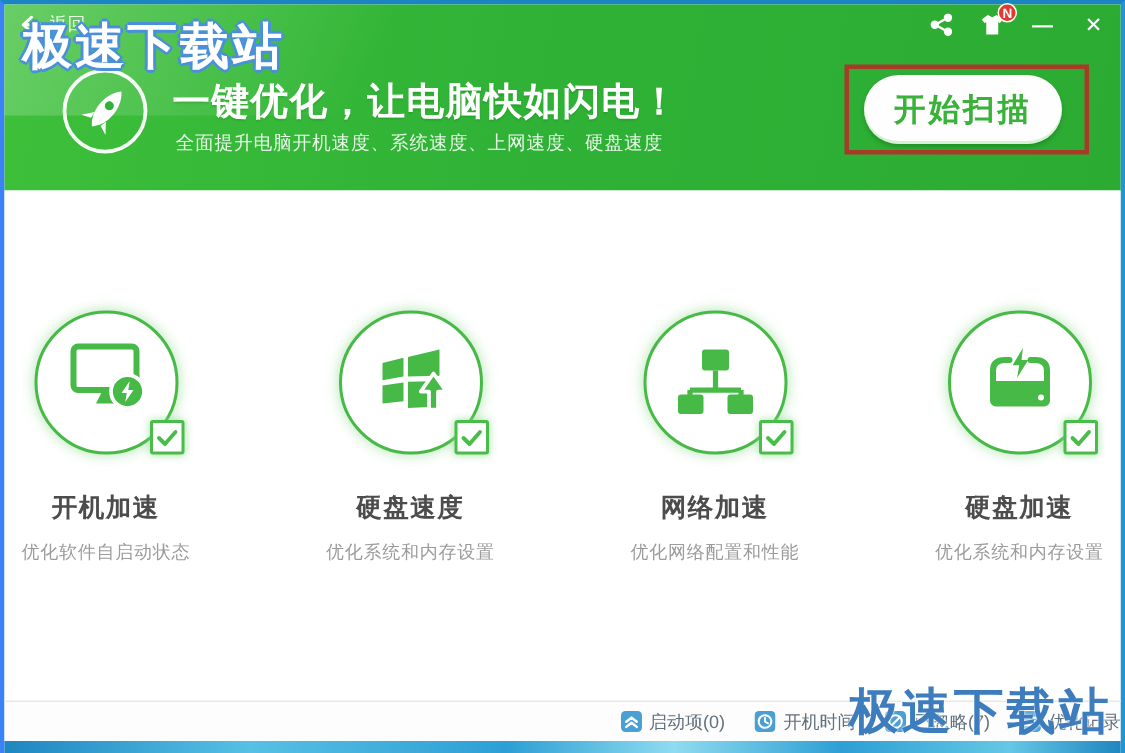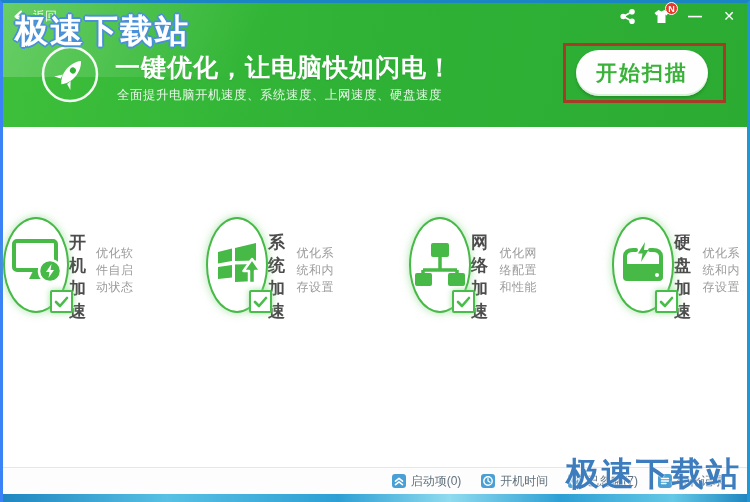--- a/index.html
+++ b/index.html
@@ -52,41 +52,41 @@
     background:#fdfefd; border:none; border-radius:23px;
     color:#3ab23a; font-size:21px; font-weight:bold; letter-spacing:2px;
     font-family:"Liberation Sans","DejaVu Sans",sans-serif;
     box-shadow:0 2px 3px rgba(0,60,0,.25), inset 0 -2px 0 rgba(190,230,190,.6);
     cursor:pointer; z-index:4;
   }
 
   
   .main{ position:relative; width:744px; height:341px; background:#fff; }
   .features{ position:absolute; top:80px; left:0; width:100%; display:flex; justify-content:center; gap:68px; }
-  .feature{ width:160px; display:flex; flex-direction:row; align-items:center; }
+  .feature{ width:160px; display:flex; flex-direction:column; align-items:center; }
   .feature-circle{
     position:relative; width:96px; height:96px; border-radius:50%;
     border:2px solid #46b946; background:#fff;
     box-shadow:0 0 9px rgba(110,205,110,.55);
     display:flex; align-items:center; justify-content:center;
   }
   .feature-check{
     position:absolute; right:-6px; bottom:-2px; width:23px; height:23px;
     background:#fff; border:2px solid #49bd49; border-radius:2px;
     box-shadow:0 0 6px rgba(140,220,140,.8);
     display:flex; align-items:center; justify-content:center; cursor:pointer;
   }
   .feature-title{ margin-top:24px; font-size:17px; font-weight:bold; color:#4c4c4c; letter-spacing:1px; }
   .feature-subtitle{ margin-top:10px; font-size:12px; color:#9b9b9b; letter-spacing:.5px; }
 
   
   .footer{
     position:absolute; left:0; bottom:8px; width:744px; height:27px;
     background:#fdfdfd; border-top:1px solid #e7e7e7;
-    display:flex; align-items:center; justify-content:flex-end; gap:20px; padding-right:22px;
+    display:flex; align-items:center; justify-content:flex-end; gap:20px; 
   }
   .footer-link{ display:flex; align-items:center; gap:5px; font-size:12px; color:#60707c; cursor:pointer; }
   .footer-link svg{ display:block; }
 
   .bottom-strip{
     position:absolute; left:0; bottom:0; width:744px; height:8px;
     background:linear-gradient(90deg,#1f86c0 0%,#57c0e4 22%,#2d9fd4 45%,#8fdbef 60%,#2d9fd4 75%,#64c8e6 90%,#1f86c0 100%);
   }
 
   
@@ -200,21 +200,21 @@
               <path d="M27 27.5 L48 27 L48 44 L27 45 Z" fill="#46b946"></path>
               <path d="M41 46 L41 34 L35.5 34 L44 22 L52.5 34 L47 34 L47 46 Z" fill="#46b946" stroke="#ffffff" stroke-width="2.5" stroke-linejoin="round"></path>
             </svg>
           </span>
           <div class="feature-check">
             <svg width="15" height="12" viewBox="0 0 15 12">
                 <path d="M2 6 L6 10 L13 2" fill="none" stroke="#49bd49" stroke-width="2.6" stroke-linecap="round" stroke-linejoin="round"></path>
               </svg>
           </div>
         </div>
-        <div class="feature-title">系统加速</div>
+        <div class="feature-title">硬盘速度</div>
         <div class="feature-subtitle">优化系统和内存设置</div>
       </div>
 
       <div class="feature">
         <div class="feature-circle">
           <span>
             <svg width="58" height="52" viewBox="0 0 58 52">
               <path d="M29 20 L29 33 M12 33 L46 33 M12 33 L12 38 M46 33 L46 38" fill="none" stroke="#46b946" stroke-width="3.5"></path>
               <rect x="20" y="6" width="18" height="14" rx="2" fill="#46b946"></rect>
               <rect x="4" y="36" width="17" height="13" rx="2" fill="#46b946"></rect>

